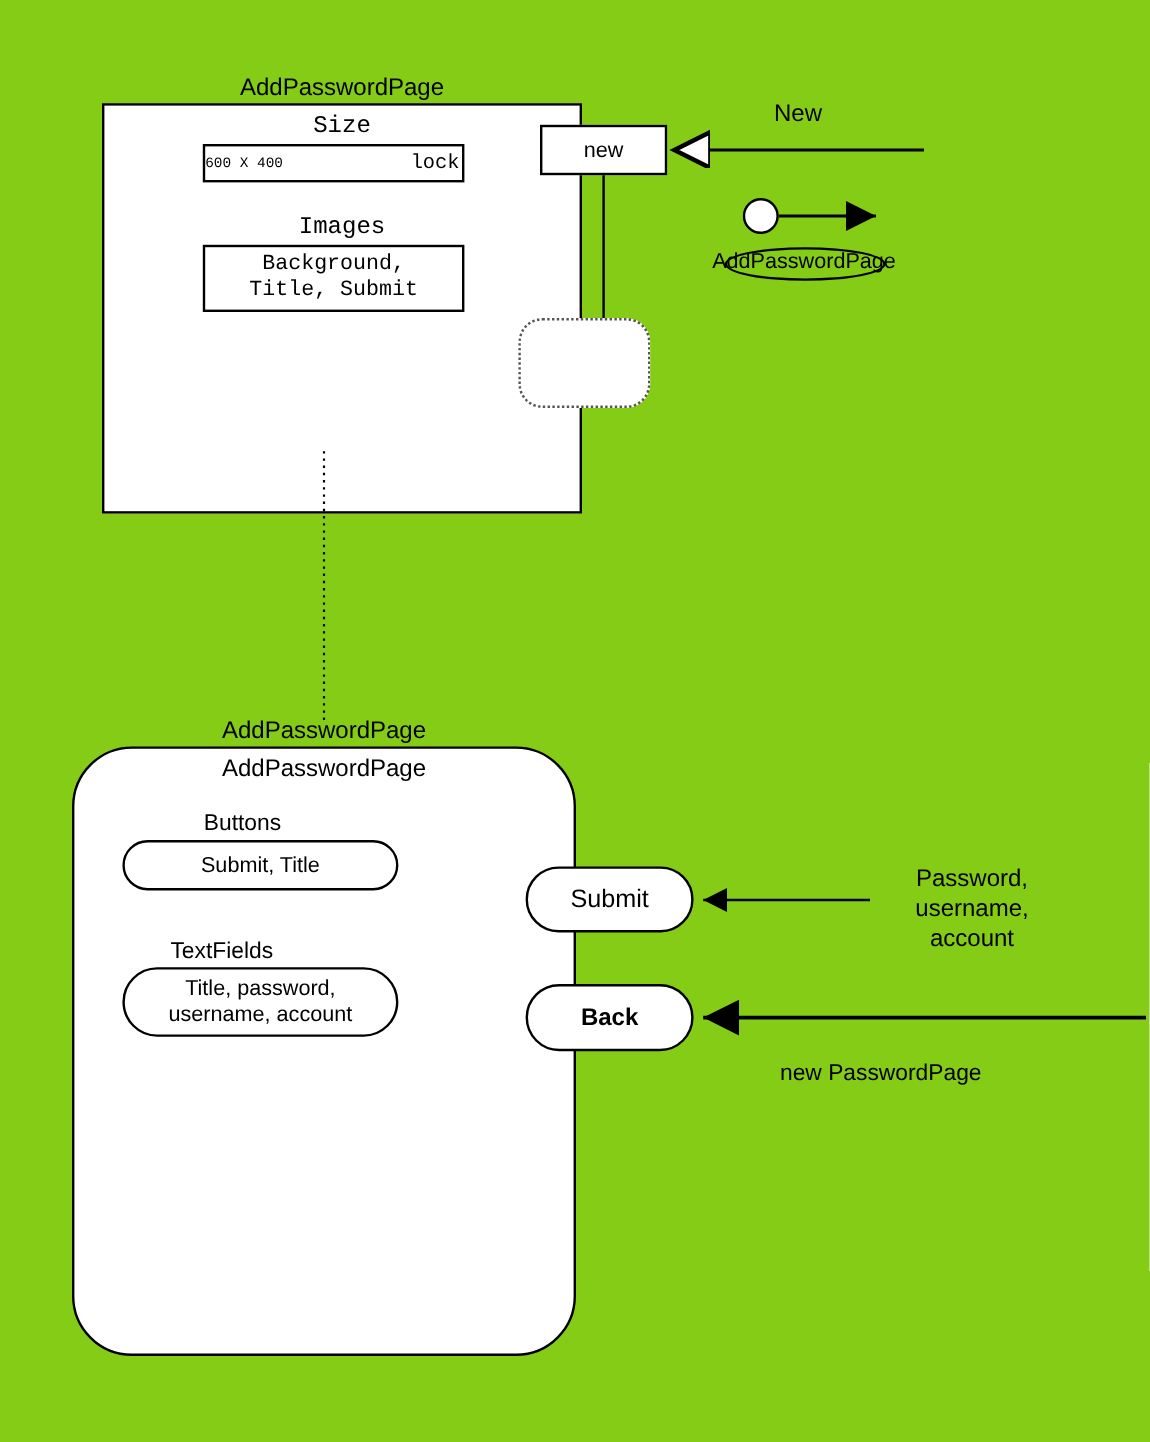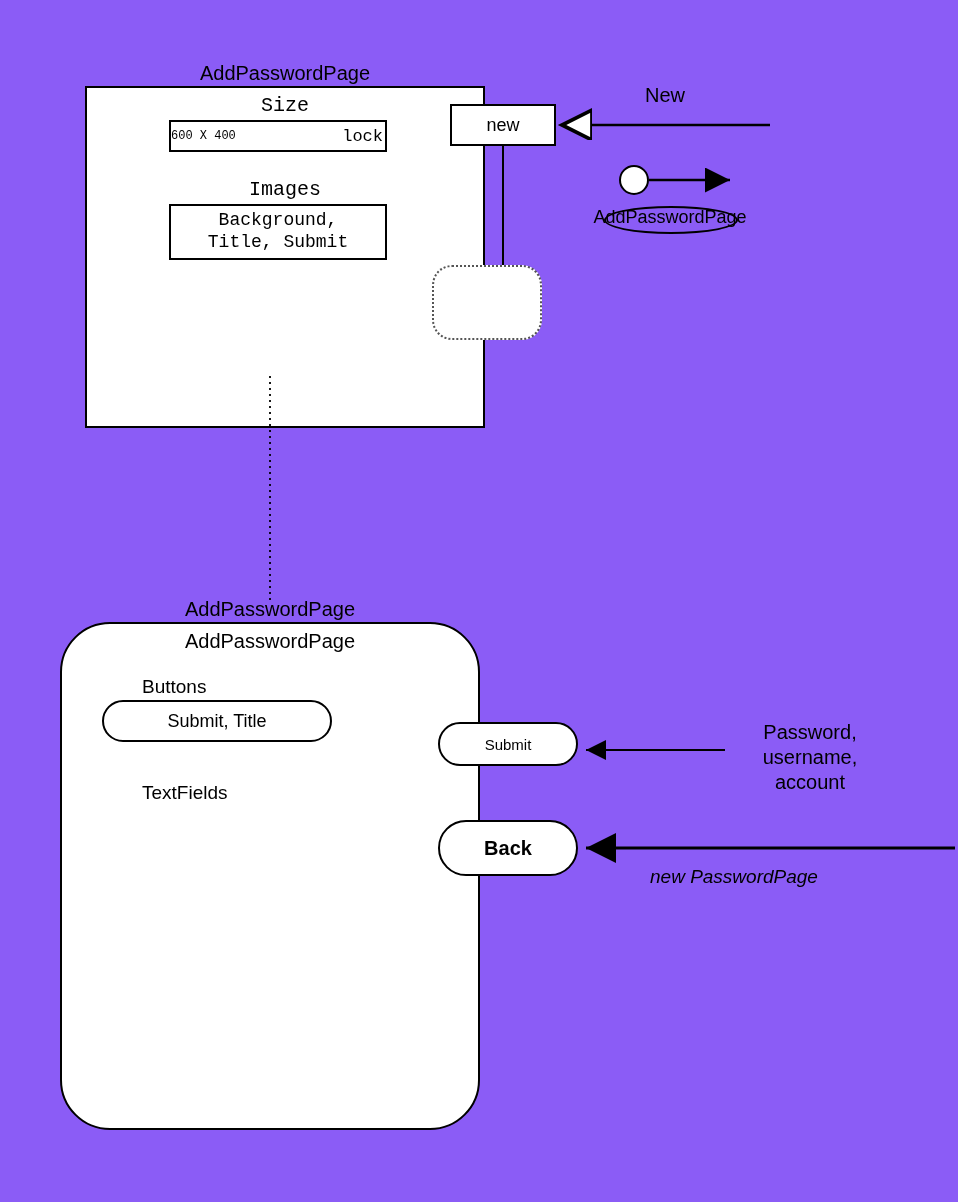--- a/index.html
+++ b/index.html
@@ -5,21 +5,21 @@
   html, body {
     margin: 0;
     padding: 0;
     background: #f7f7f7;
     font-family: Arial, Helvetica, sans-serif;
   }
   .canvas {
     position: relative;
     width: 958px;
     height: 1202px;
-    background: #8b5cf6;
+    background: #84cc16;
     margin: 0 auto;
   }
   .box {
     position: absolute;
     border: 2px solid #000;
     background: #fff;
     box-sizing: border-box;
   }
   .label {
     position: absolute;
@@ -106,39 +106,42 @@
   <div class="label" style="left:580px; top:207px; width:180px; font-size:18px; z-index:1;">AddPasswordPage</div>
 
   <div class="label" style="left:625px; top:84px; width:80px; font-size:20px;">New</div>
 
   <div class="label" style="left:60px; top:598px; width:420px; font-size:20px;">AddPasswordPage</div>
 
   <div class="rounded-panel" style="left:60px; top:622px; width:420px; height:508px;">
 
     <div class="label" style="left:0; top:6px; width:100%; font-size:20px;">AddPasswordPage</div>
 
-    <div class="label" style="left:80px; top:52px; width:120px; font-size:19px; text-align:left;">Buttons</div>
+    <div class="label" style="left:80px; top:52px; width:120px; font-size:19px; text-align:center;">Buttons</div>
     <div class="pill" style="left:40px; top:76px; width:230px; height:42px;">
       <span>Submit, Title</span>
     </div>
 
     <div class="label" style="left:80px; top:158px; width:140px; font-size:19px; text-align:left;">TextFields</div>
+    <div class="pill multi" style="left:40px; top:182px; width:230px; height:58px; line-height:1.2;">
+      <span>Title, password, username, account</span>
+    </div>
   </div>
 
-  <div class="pill" style="left:438px; top:722px; width:140px; height:44px; font-size:15px;">
+  <div class="pill" style="left:438px; top:722px; width:140px; height:55px; font-size:21px;">
     <span>Submit</span>
   </div>
 
   <div class="pill" style="left:438px; top:820px; width:140px; height:56px; font-size:20px;font-weight:bold;">
     <span>Back</span>
   </div>
 
   <div class="label multi" style="left:730px; top:720px; width:160px; font-size:20px; text-align:center; line-height:1.25;">Password, username, account</div>
 
-  <div class="label" style="left:650px; top:866px; width:260px; font-size:19px; text-align:left;font-style:italic;">new PasswordPage</div>
+  <div class="label" style="left:650px; top:884px; width:260px; font-size:19px; text-align:left;">new PasswordPage</div>
 
   <svg class="lines">
     <defs>
       <marker id="arrow-solid" markerWidth="12" markerHeight="12" refX="10" refY="5" orient="auto">
         <path d="M0,0 L10,5 L0,10 z" fill="#000"></path>
       </marker>
       <marker id="arrow-open" markerWidth="14" markerHeight="14" refX="12" refY="6" orient="auto">
         <path d="M0,0 L12,6 L0,12 z" fill="#fff" stroke="#000" stroke-width="1.5"></path>
       </marker>
     </defs>

